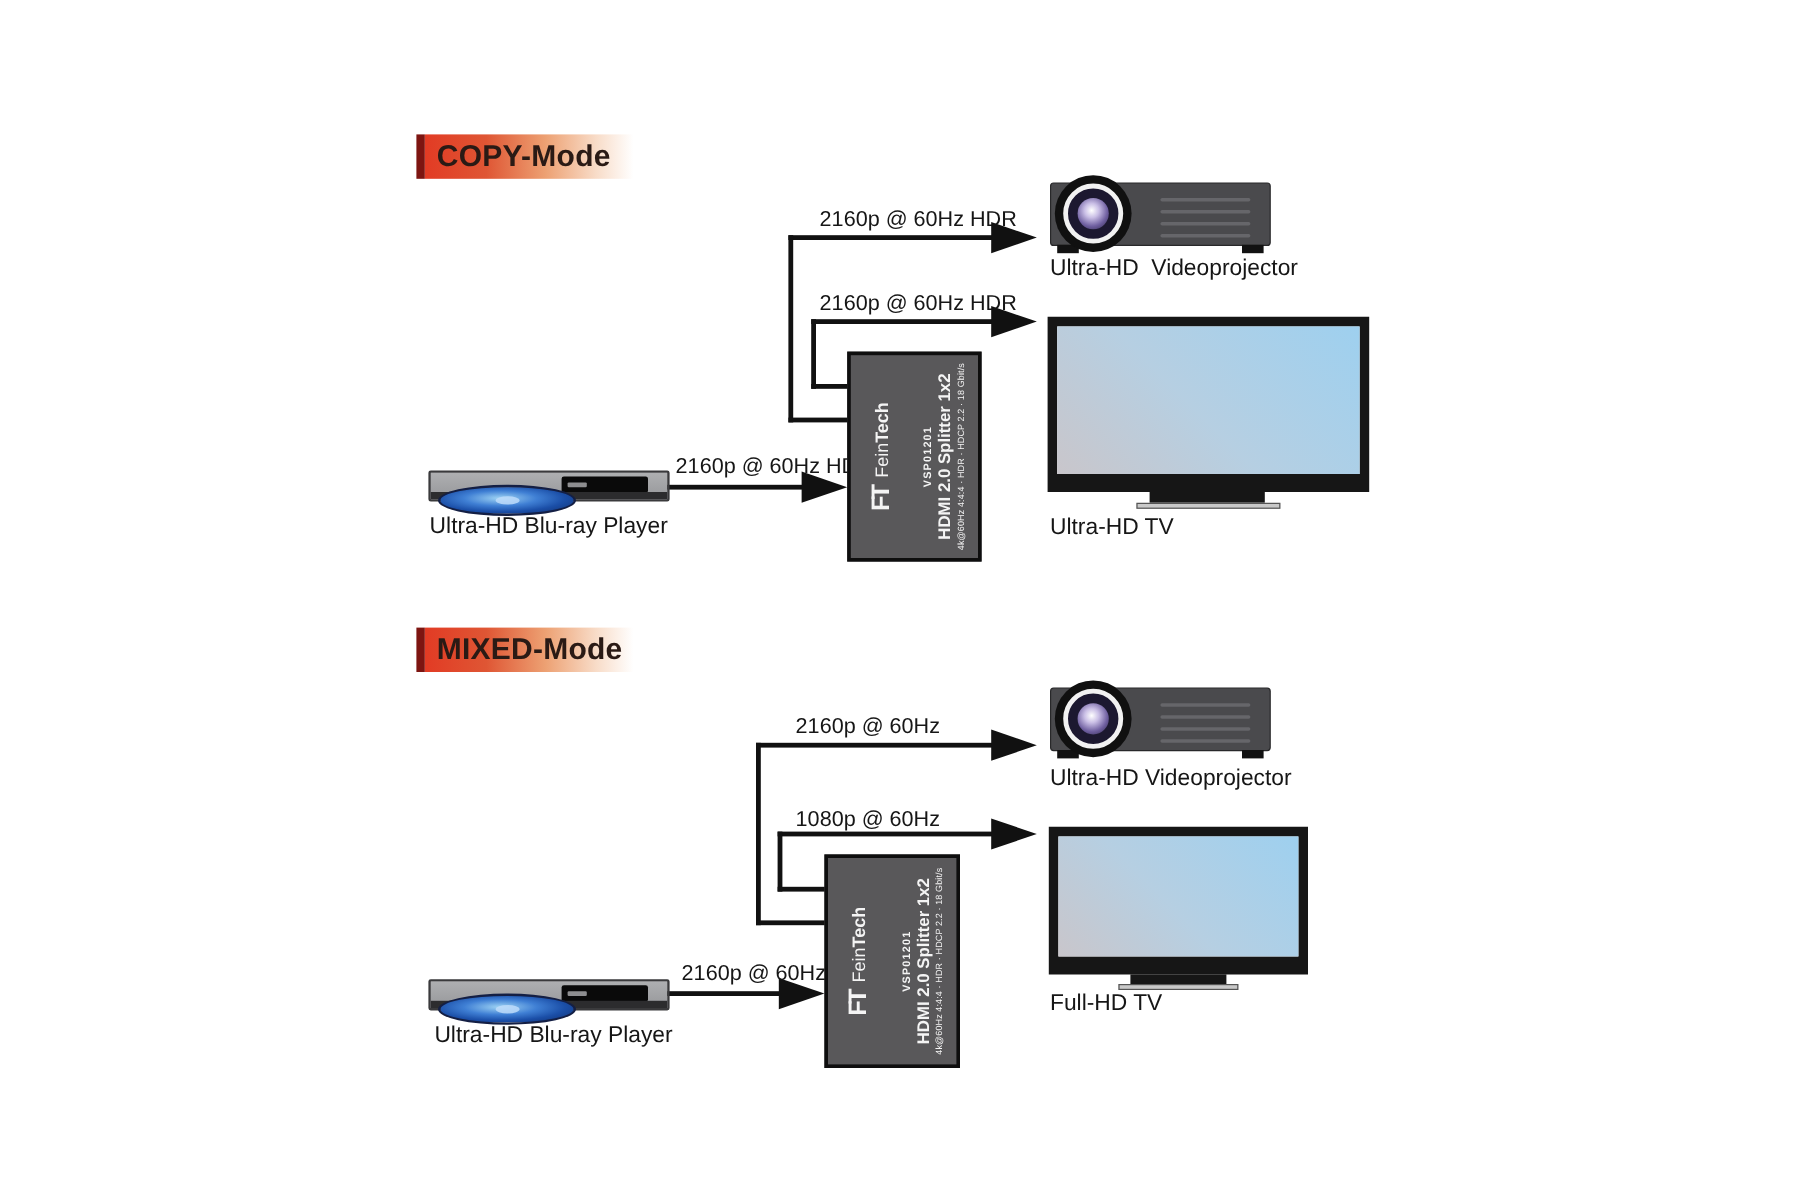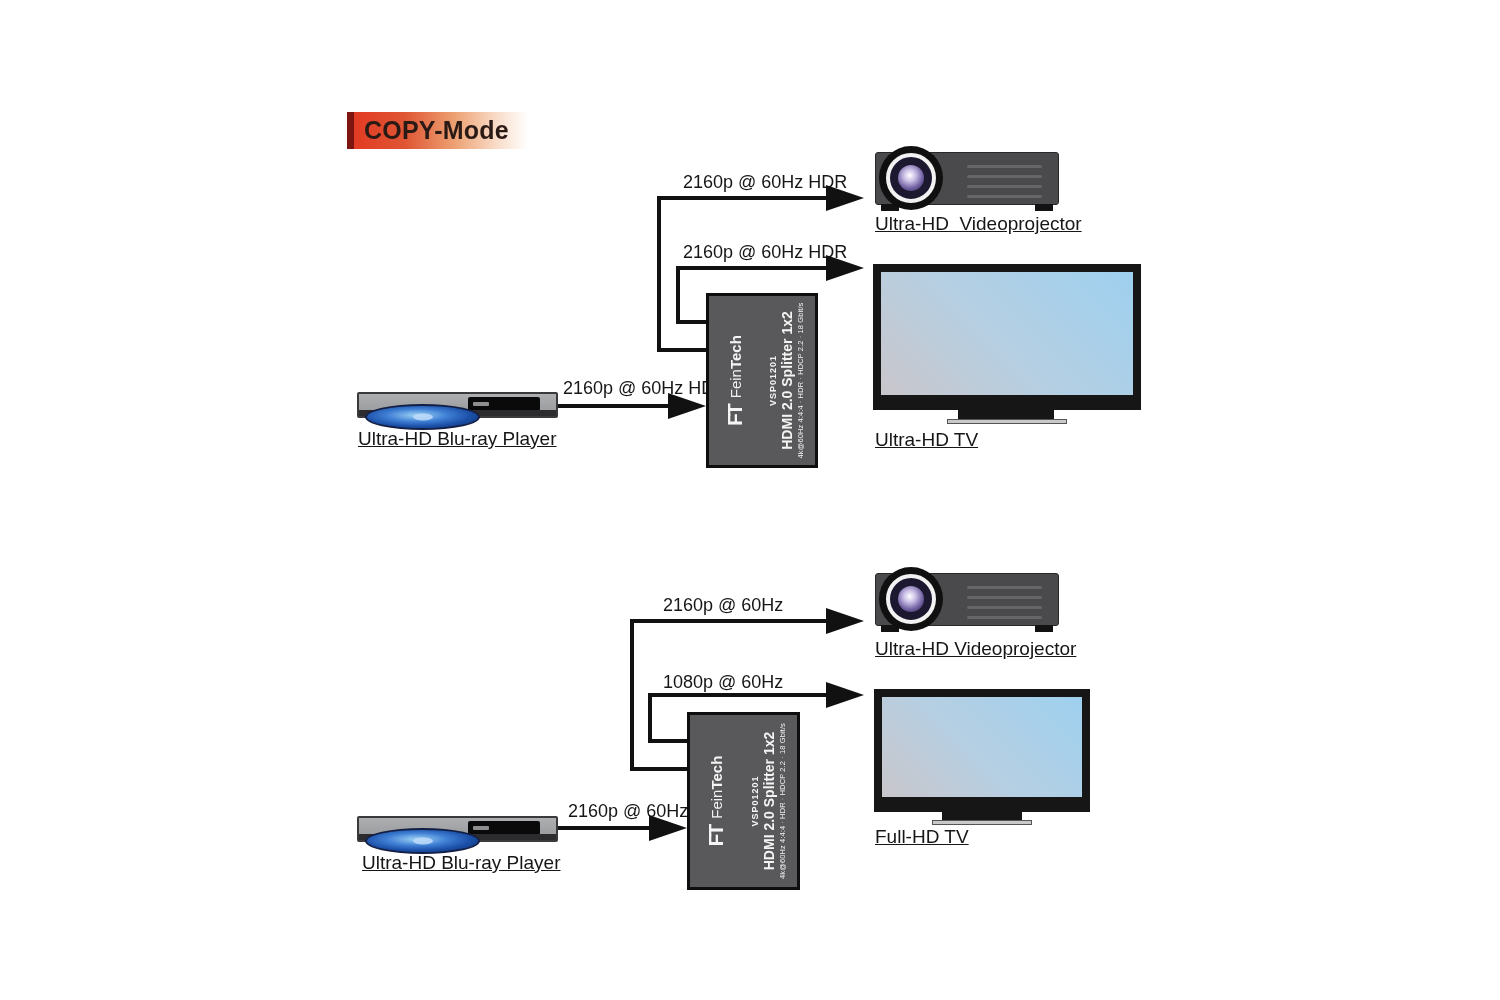--- a/index.html
+++ b/index.html
@@ -21,21 +21,21 @@
   .hline { position:absolute; height:4px; background:#111; }
   .vline { position:absolute; width:4px;  background:#111; }
   .arrowhead {
     position:absolute; width:0; height:0;
     border-top:13px solid transparent; border-bottom:13px solid transparent;
     border-left:38px solid #111;
   }
   .conn-label { position:absolute; font-size:18px; color:#161616; white-space:pre; }
 
   
-  .dev-label { position:absolute; font-size:19px; color:#161616; white-space:pre;text-decoration:underline; }
+  .dev-label { position:absolute; font-size:19px; color:#161616; white-space:pre; }
 
   
   .splitter {
     position:absolute; box-sizing:border-box;
     background:#59585a; border:3px solid #0e0e0e;
   }
   .splitter-rot {
     position:absolute; left:0; top:0; transform-origin:0 0;
     display:flex; flex-direction:column; justify-content:space-between; align-items:center;
     box-sizing:border-box; padding:14px 6px 10px 6px;
@@ -175,20 +175,23 @@
   </div>
   <span class="dev-label" style="left:875px;top:213px">Ultra-HD  Videoprojector</span>
 
   <div class="tv" style="left:873px;top:264px;width:268px;height:146px">
     <div class="tv-screen"></div>
   </div>
   <div class="tv-neck" style="left:958px;top:410px;width:96px;height:9px"></div>
   <div class="tv-base" style="left:947px;top:419px;width:120px"></div>
   <span class="dev-label" style="left:875px;top:429px">Ultra-HD TV</span>
 
+  <div class="mode-label" style="left:347px;top:523px">
+    <span class="mode-text">MIXED-Mode</span>
+  </div>
 
   <span class="conn-label" style="left:663px;top:595px">2160p @ 60Hz</span>
   <div class="hline" style="left:630px;top:619px;width:197px"></div>
   <div class="arrowhead" style="left:826px;top:608px"></div>
   <div class="vline" style="left:630px;top:619px;height:152px"></div>
   <div class="hline" style="left:630px;top:767px;width:60px"></div>
 
   <span class="conn-label" style="left:663px;top:672px">1080p @ 60Hz</span>
   <div class="hline" style="left:648px;top:693px;width:179px"></div>
   <div class="arrowhead" style="left:826px;top:682px"></div>

